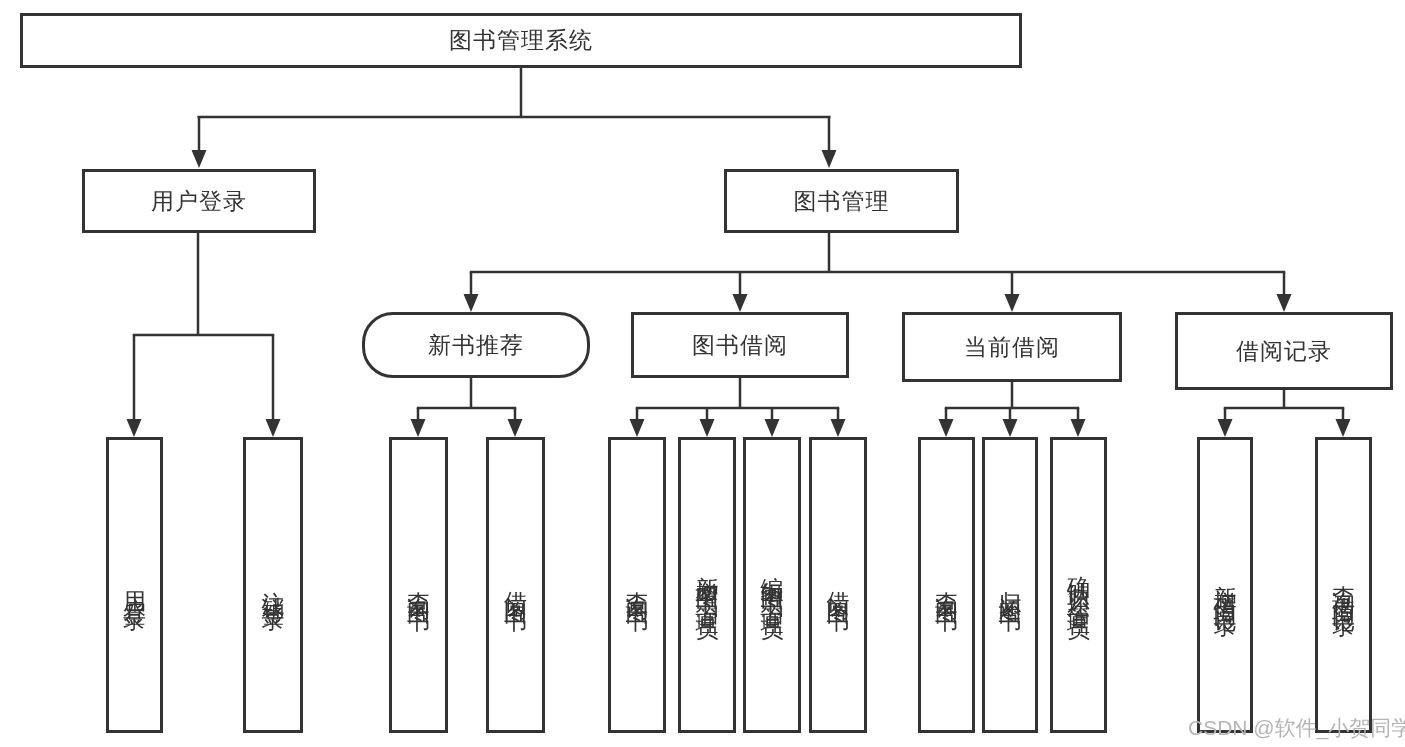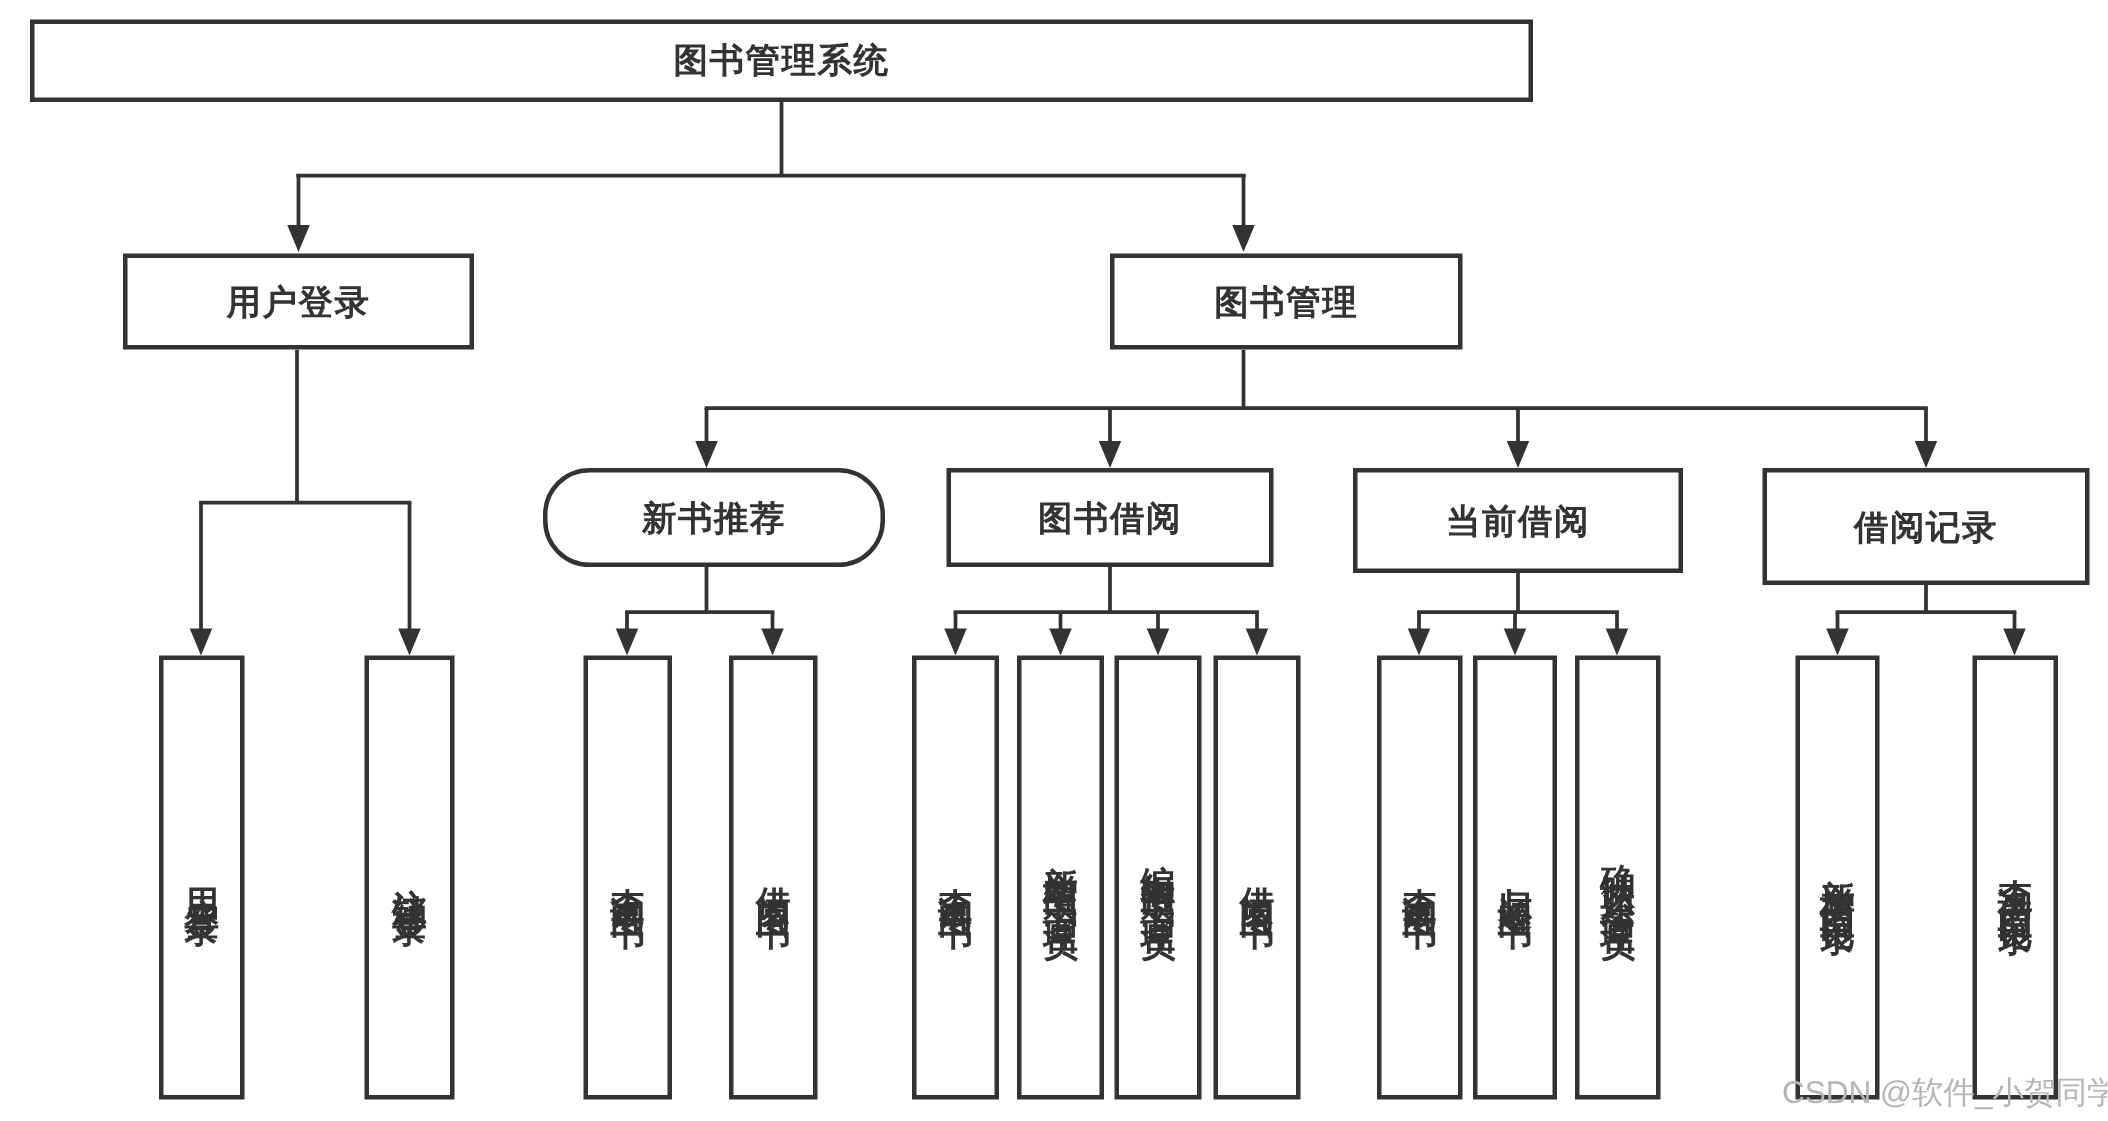--- a/index.html
+++ b/index.html
@@ -4,21 +4,21 @@
 <style>
   html,body{margin:0;padding:0;background:#ffffff;}
   .canvas{
     position:relative;width:1405px;height:747px;background:#ffffff;
     font-family:"Liberation Sans","DejaVu Sans",sans-serif;overflow:hidden;
   }
   .wires{position:absolute;left:0;top:0;z-index:1;}
   .box{
     position:absolute;box-sizing:border-box;border:3px solid #333333;
     background:#ffffff;display:flex;align-items:center;justify-content:center;
-    color:#333333;z-index:2;font-weight:bold;
+    color:#333333;z-index:2;
   }
   .box-h{font-size:23px;letter-spacing:1px;white-space:nowrap;}
   .box-v{
     writing-mode:vertical-rl;text-orientation:mixed;
     font-size:23px;letter-spacing:6px;line-height:1;
   }
   .watermark{
     position:absolute;left:1188px;top:714px;z-index:3;
     color:#b5b5b5;font-size:21px;white-space:nowrap;
   }
@@ -91,21 +91,21 @@
       <polygon points="1002.5,419 1017.5,419 1010,437"></polygon>
       <polygon points="1070.5,419 1085.5,419 1078,437"></polygon>
       <polygon points="1217.5,419 1232.5,419 1225,437"></polygon>
       <polygon points="1335.5,419 1350.5,419 1343,437"></polygon>
     </g>
   </svg>
 
   <div class="box box-h" style="left:20px;top:13px;width:1002px;height:55px;">图书管理系统</div>
 
   <div class="box box-h" style="left:82px;top:169px;width:234px;height:64px;">用户登录</div>
-  <div class="box box-h" style="left:740px;top:169px;width:235px;height:64px;">图书管理</div>
+  <div class="box box-h" style="left:724px;top:169px;width:235px;height:64px;">图书管理</div>
 
   <div class="box box-h" style="left:362px;top:312px;width:228px;height:66px;border-radius:31px;">新书推荐</div>
   <div class="box box-h" style="left:631px;top:312px;width:218px;height:66px;">图书借阅</div>
   <div class="box box-h" style="left:902px;top:312px;width:220px;height:70px;">当前借阅</div>
   <div class="box box-h" style="left:1175px;top:312px;width:218px;height:78px;">借阅记录</div>
 
   <div class="box box-v" style="left:106px;top:437px;width:57px;height:296px;">用户登录</div>
   <div class="box box-v" style="left:243px;top:437px;width:60px;height:296px;">注销登录</div>
 
   <div class="box box-v" style="left:389px;top:437px;width:59px;height:296px;">查询图书</div>

